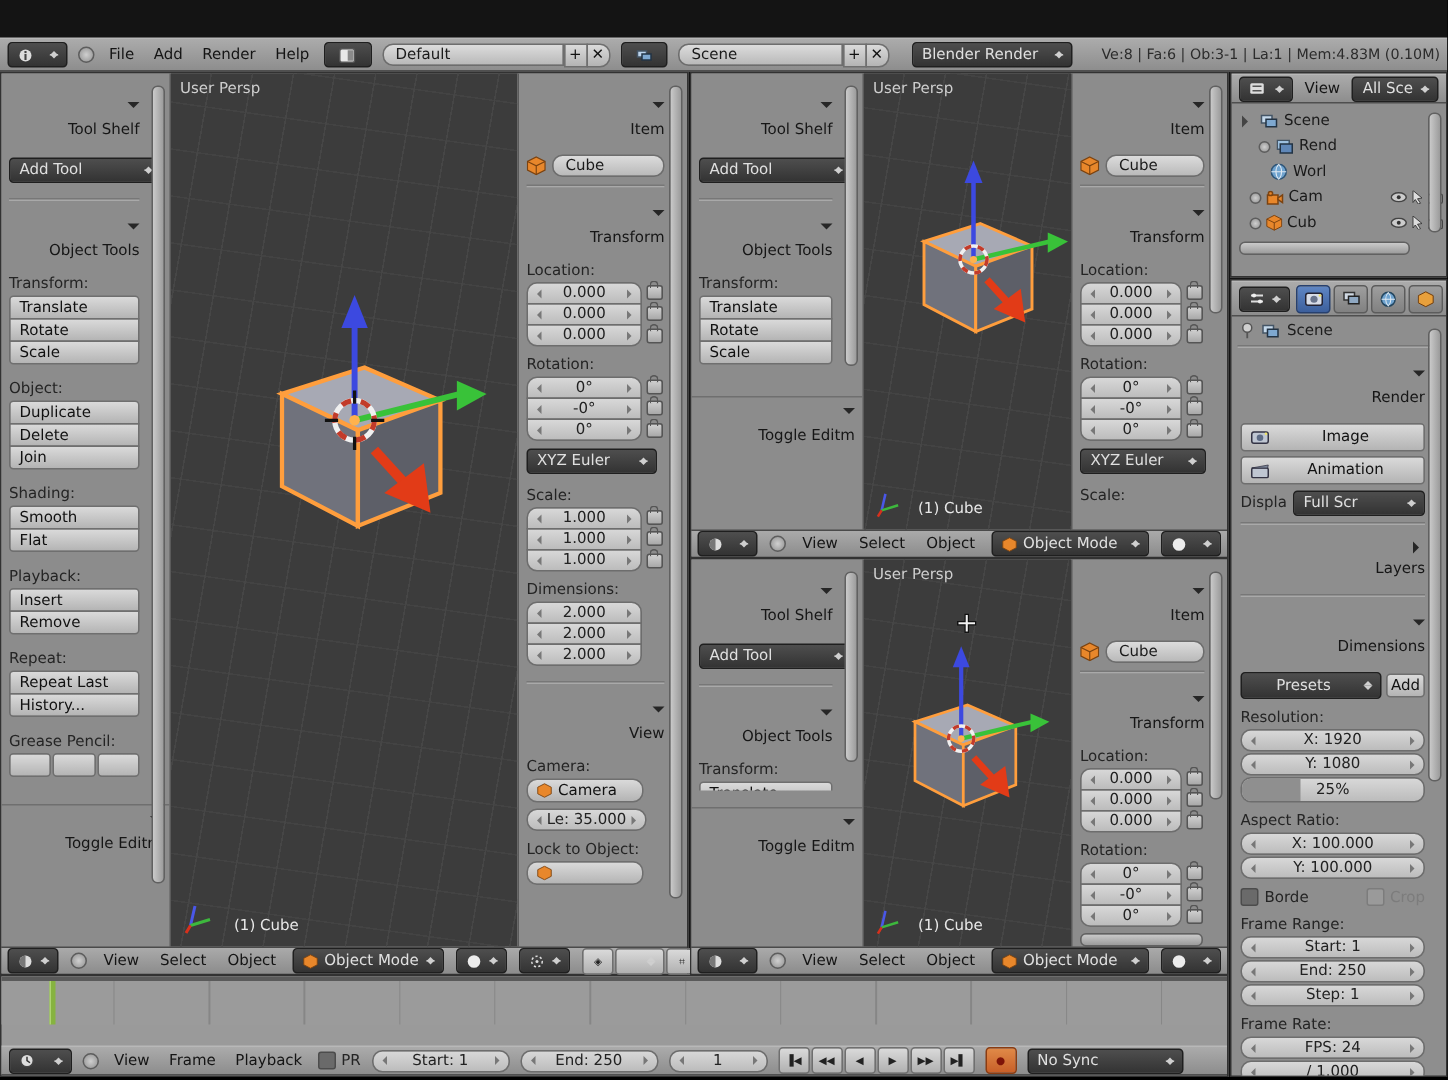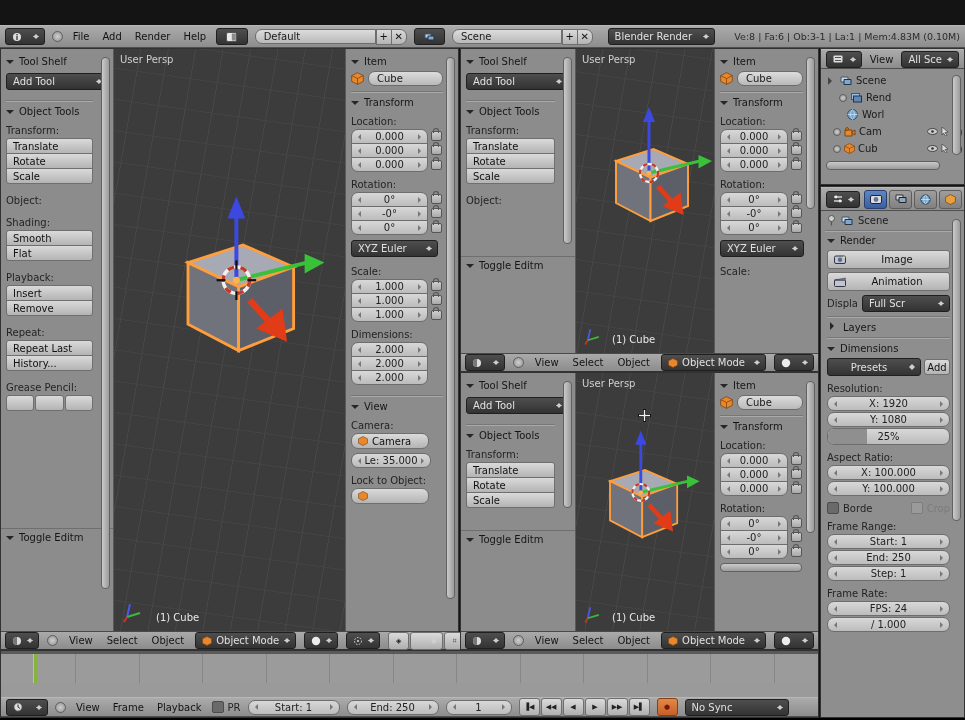--- a/index.html
+++ b/index.html
@@ -17,21 +17,21 @@
   .grp .btn:first-child{border-radius:3px 3px 0 0;margin-top:0;}
   .grp .btn:last-child{border-radius:0 0 3px 3px;}
   .num{position:relative;background:linear-gradient(#d8d8d8,#bcbcbc);border:1px solid #6d6d6d;height:15px;display:flex;align-items:center;justify-content:center;color:#222;box-sizing:border-box;}
   .num::before{content:"";position:absolute;left:3px;top:50%;margin-top:-3px;border:3px solid transparent;border-right-color:#777;}
   .num::after{content:"";position:absolute;right:3px;top:50%;margin-top:-3px;border:3px solid transparent;border-left-color:#777;}
   .ngrp .num{border-radius:0;margin-top:-1px;}
   .ngrp .num:first-child{border-radius:7px 7px 0 0;margin-top:0;}
   .ngrp .num:last-child{border-radius:0 0 7px 7px;}
   .ngrp .num:only-child{border-radius:7px;}
   .pill{border-radius:7px !important;}
-  .ph{display:flex;align-items:flex-start;gap:5px;color:#161616;margin:3px 0;}
+  .ph{display:flex;align-items:flex-end;gap:5px;color:#161616;margin:11px 0;flex-direction:column;}
   .tri{width:0;height:0;border:4px solid transparent;border-top-color:#262626;margin-top:4px;}
   .trr{width:0;height:0;border:4px solid transparent;border-left-color:#262626;margin-left:3px;}
   .lab{color:#242424;margin:7px 0 2px;}
   .hr{height:1px;background:#777;border-bottom:1px solid #a9a9a9;margin:4px 0;}
   .region{position:absolute;background:#8e8e8e;border:1px solid #323232;box-sizing:border-box;}
   .vhead{position:absolute;left:0;right:0;bottom:0;height:18px;background:linear-gradient(#aaa,#8c8c8c);border-top:1px solid #4a4a4a;display:flex;align-items:center;gap:8px;padding:0 4px;box-sizing:border-box;}
   .canvas{position:absolute;top:0;background:#3c3c3c;overflow:hidden;
     background-image:repeating-linear-gradient(100deg,transparent 0 26px,#464646 26px 27px),repeating-linear-gradient(8deg,transparent 0 30px,#434343 30px 31px);}
   .vplabel{position:absolute;left:6px;top:5px;color:#cfcfcf;}
   .objlabel{position:absolute;left:42px;bottom:8px;color:#e8e8e8;}
@@ -146,20 +146,25 @@
             <i class="tri"></i>
             <span>Object Tools</span>
           </div>
         <div class="lab">Transform:</div>
         <div class="grp">
           <div class="btn">Translate</div>
           <div class="btn">Rotate</div>
           <div class="btn">Scale</div>
         </div>
         <div class="lab" style="margin-top:11px;">Object:</div>
+        <div class="grp">
+          <div class="btn">Duplicate</div>
+          <div class="btn">Delete</div>
+          <div class="btn">Join</div>
+        </div>
         <div class="lab" style="margin-top:11px;">Shading:</div>
         <div class="grp">
           <div class="btn">Smooth</div>
           <div class="btn">Flat</div>
         </div>
         <div class="lab" style="margin-top:11px;">Playback:</div>
         <div class="grp">
           <div class="btn">Insert</div>
           <div class="btn">Remove</div>
         </div>

